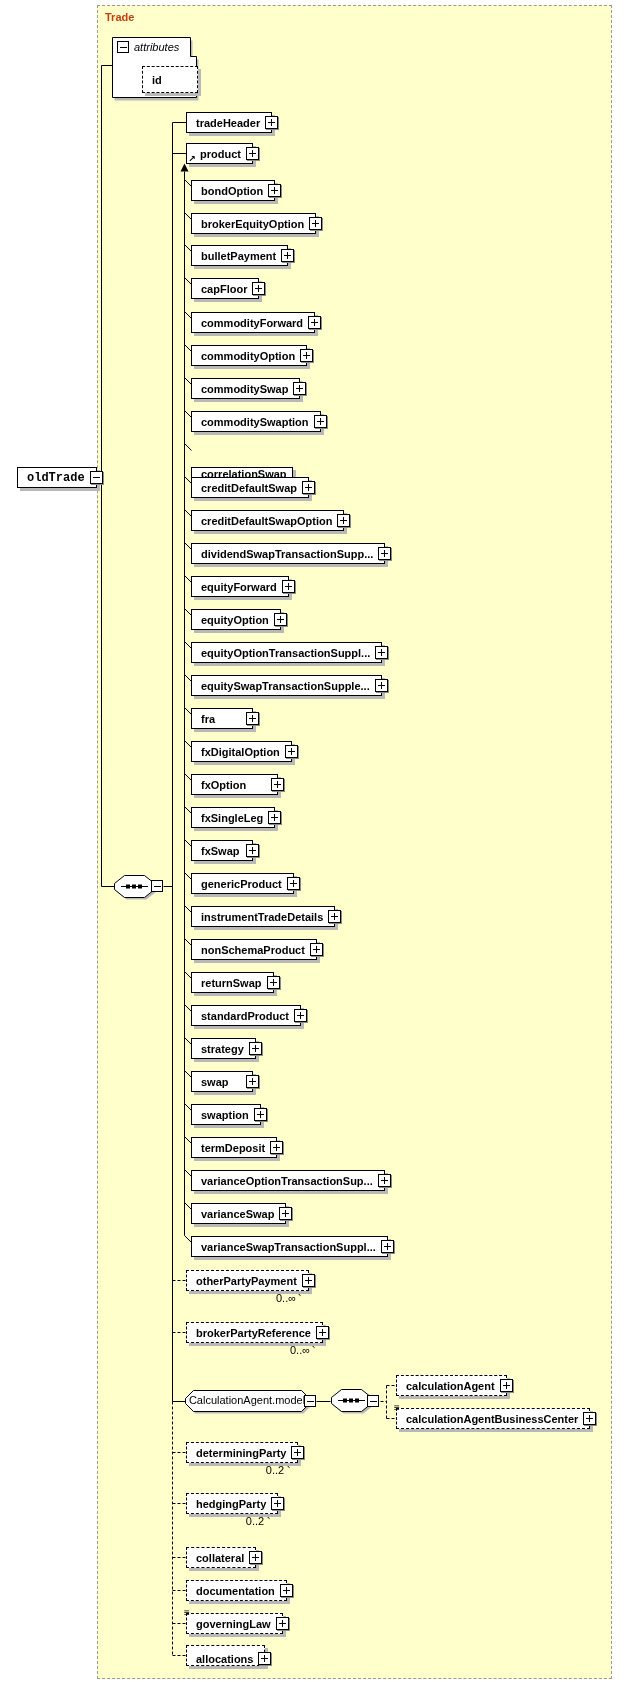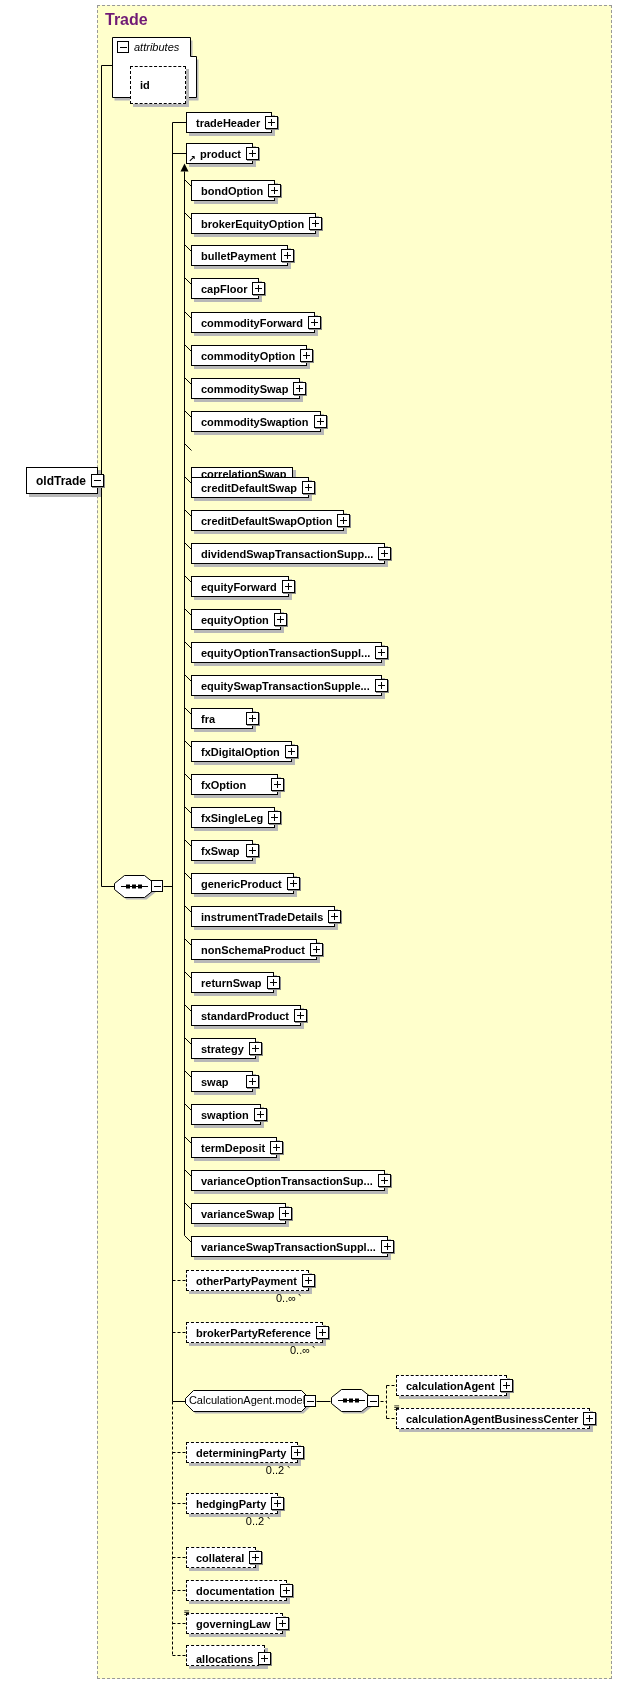--- a/index.html
+++ b/index.html
@@ -1,20 +1,20 @@
 <!DOCTYPE html>
 <html><head>
 <meta charset="utf-8">
 <style>
   html,body{margin:0;padding:0;background:#fff;}
   #stage{position:relative;width:626px;height:1688px;background:#ffffff;overflow:hidden;
          font-family:"Liberation Sans","DejaVu Sans",sans-serif;}
   #frame{position:absolute;left:97px;top:5px;width:515px;height:1674px;
          background:#ffffcc;border:1px dashed #999999;box-sizing:border-box;}
-  #frame-title{position:absolute;left:7px;top:5px;font-weight:bold;font-size:16px;color:#701a75;}
+  #frame-title{position:absolute;left:7px;top:5px;font-weight:bold;font-size:11px;color:#c2410c;}
   #wires{position:absolute;left:0;top:0;width:626px;height:1688px;pointer-events:none;}
   .ebox{position:absolute;height:21px;box-sizing:border-box;background:#fff;
         border:1px solid #000;display:flex;align-items:center;padding-left:9px;min-width:62px;
         font-weight:bold;font-size:11px;color:#000;box-shadow:3px 3px 0 #b8b8b8;white-space:nowrap;z-index:3;}
   .ebox.dashed{border-style:dashed;}
   .elabel{padding-right:5px;}
   .iconbox{width:13px;height:13px;flex:0 0 13px;position:relative;background:#fff;
            border:1px solid #000;box-sizing:border-box;margin-left:auto;margin-right:-7px;
            z-index:2;box-shadow:1px 1px 0 #8a8a8a;}
   .iconbox.h::before{content:"";position:absolute;left:2px;top:5px;width:7px;height:1px;background:#000;}
@@ -100,25 +100,25 @@
       <line x1="283.5" y1="1462.5" x2="290.5" y2="1468.5" stroke="#000" stroke-width="1" stroke-dasharray="3,2"></line>
       <line x1="263.5" y1="1513.5" x2="270.5" y2="1519.5" stroke="#000" stroke-width="1" stroke-dasharray="3,2"></line>
     </svg>
 
   <svg class="svgabs" style="left:109px;top:35px;" width="95" height="70">
     <path d="M5.5,5.5 L83.5,5.5 L83.5,24.5 L89.5,24.5 L89.5,65.5 L5.5,65.5 Z" fill="#b8b8b8" stroke="none"></path>
     <path d="M3.5,2.5 L81.5,2.5 L81.5,21.5 L87.5,21.5 L87.5,62.5 L3.5,62.5 Z" fill="#ffffff" stroke="#000000"></path>
   </svg>
   <span class="iconbox small h attr-minus"></span>
   <span class="attr-title">attributes</span>
-  <div class="ebox dashed" style="left:130px;top:66px;min-width:56px;height:38px;">
+  <div class="ebox dashed" style="left:142px;top:66px;min-width:56px;height:27px;">
     <span class="elabel">id</span>
   </div>
 
-  <div class="ebox" style="left:26px;top:467px;height:27px;min-width:72px;font-size:12px;">
+  <div class="ebox" style="left:17px;top:467px;height:21px;min-width:72px;font-size:12px;font-family:Liberation Mono, monospace;">
     <span class="elabel">oldTrade</span>
     <span class="iconbox h"></span>
   </div>
 
   <svg class="svgabs" style="left:113px;top:873px;" width="46" height="29">
     <path d="M13.5,4.5 H33.5 L43.5,12.5 V18.5 L33.5,26.5 H13.5 L3.5,18.5 V12.5 Z" fill="#b8b8b8" stroke="none"></path>
     <path d="M11.5,2.5 H31.5 L41.5,10.5 V16.5 L31.5,24.5 H11.5 L1.5,16.5 V10.5 Z" fill="#ffffff" stroke="#000000"></path>
     <line x1="8" y1="13.5" x2="35" y2="13.5" stroke="#000"></line>
     <rect x="13" y="11.5" width="4" height="4" fill="#000"></rect>
     <rect x="19" y="11.5" width="4" height="4" fill="#000"></rect>

